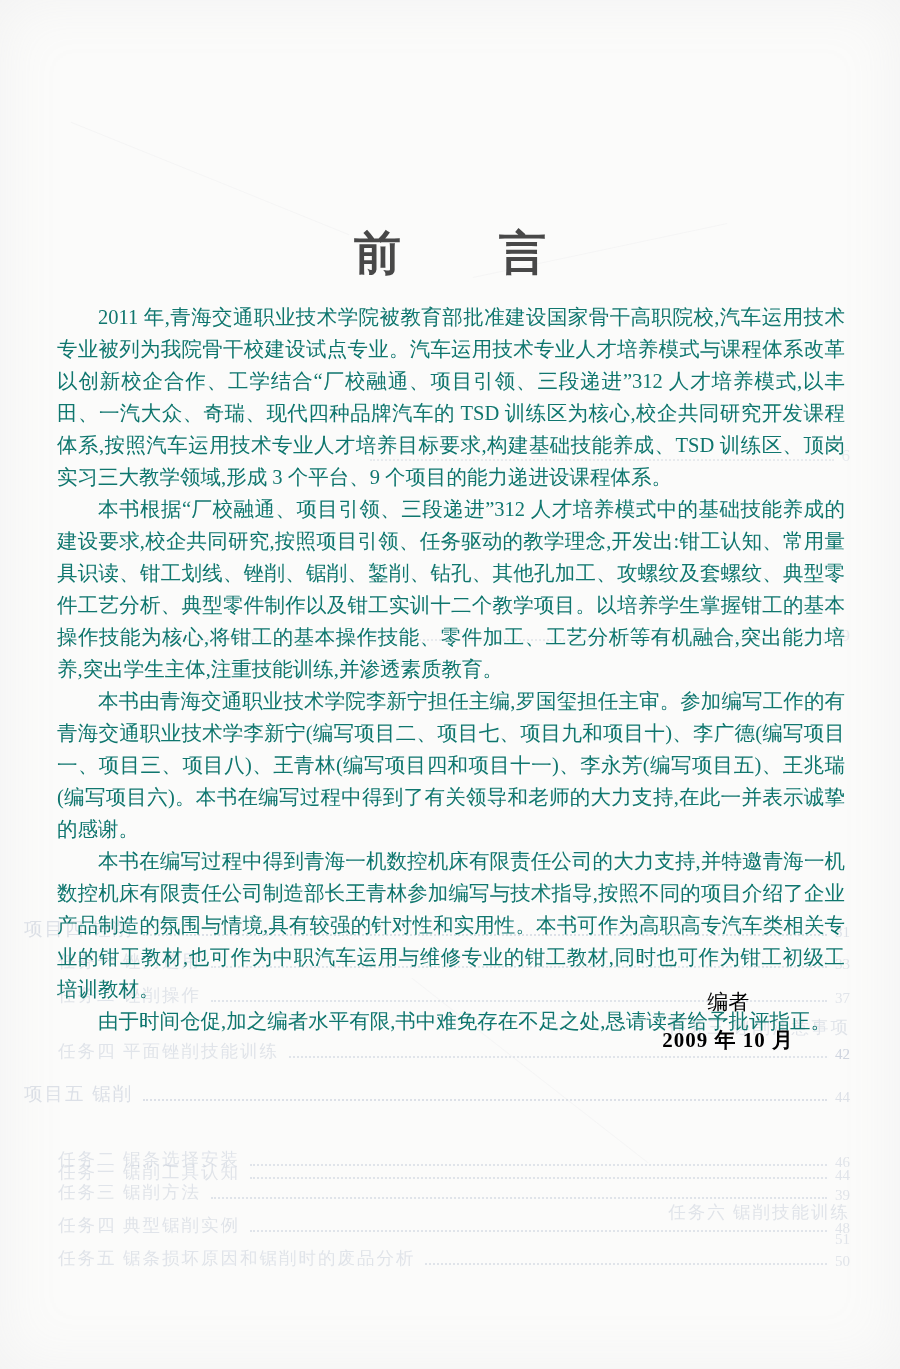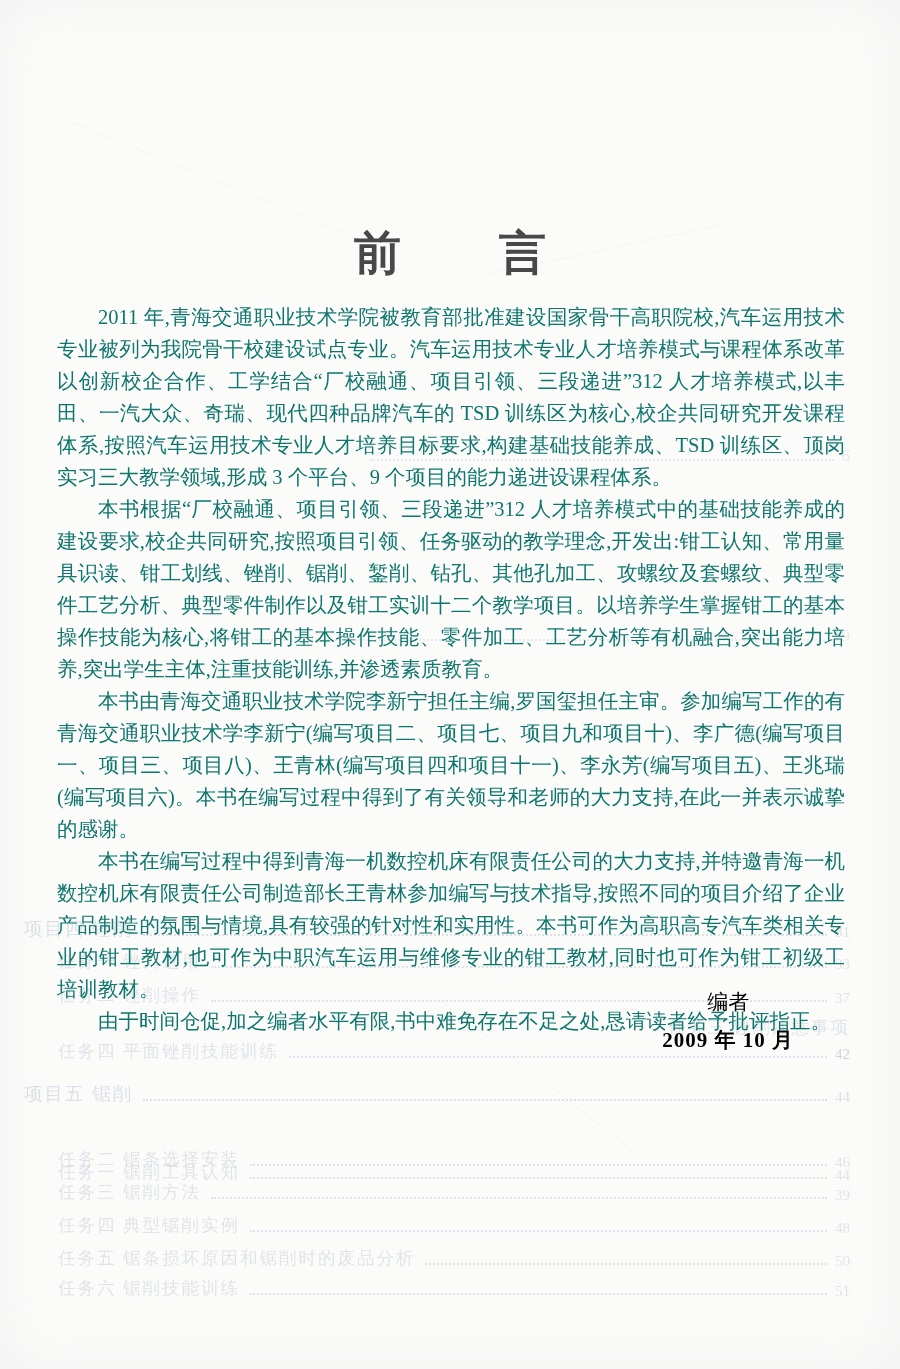--- a/index.html
+++ b/index.html
@@ -114,21 +114,21 @@
     <div class="toc-row lvl2" style="top:1213px;">
       <span class="glabel">任务四  典型锯削实例</span>
       <span class="leader"></span>
       <span class="pagenum">48</span>
     </div>
     <div class="toc-row lvl2" style="top:1246px;">
       <span class="glabel">任务五  锯条损坏原因和锯削时的废品分析</span>
       <span class="leader"></span>
       <span class="pagenum">50</span>
     </div>
-    <div class="toc-row lvl2" style="top:1276px;">
+    <div class="toc-row lvl2" style="top:1200px;flex-direction:column;">
       <span class="glabel">任务六  锯削技能训练</span>
       <span class="leader"></span>
       <span class="pagenum">51</span>
     </div>
   </div>
 
   <div class="title-row">
     <span>前</span>
     <span>言</span>
   </div>

